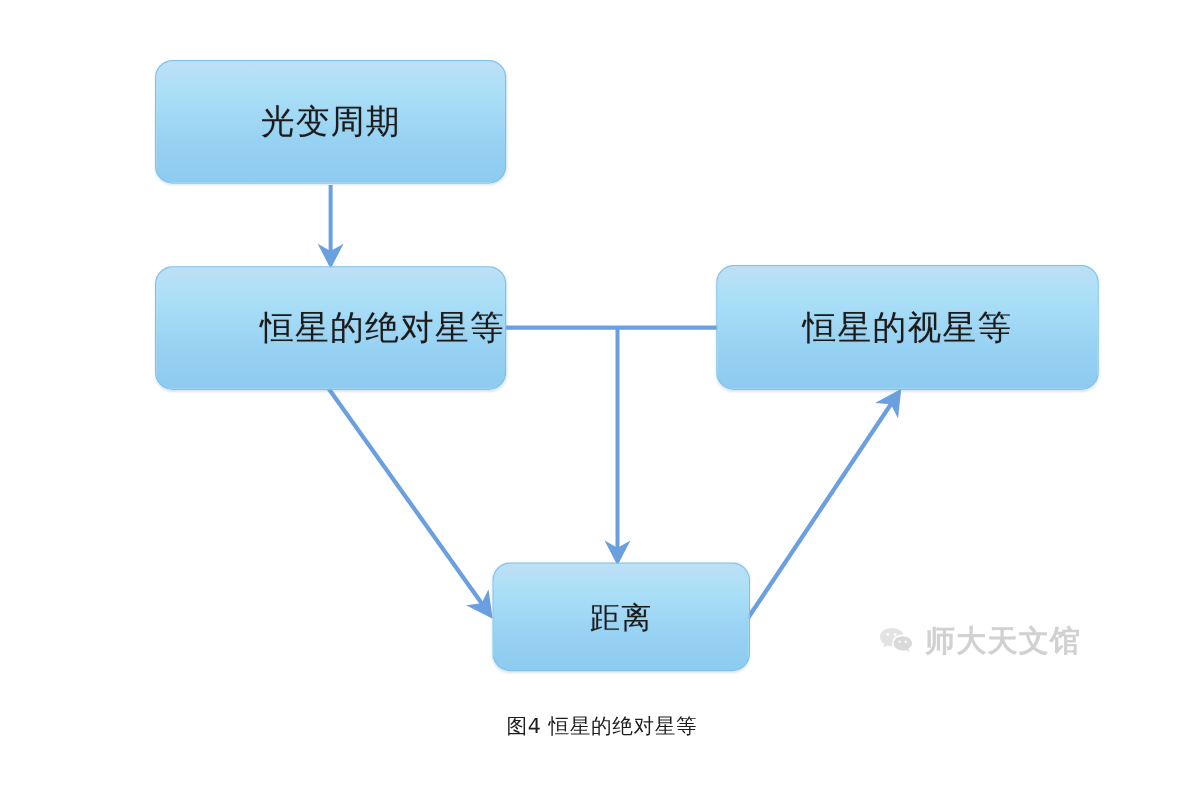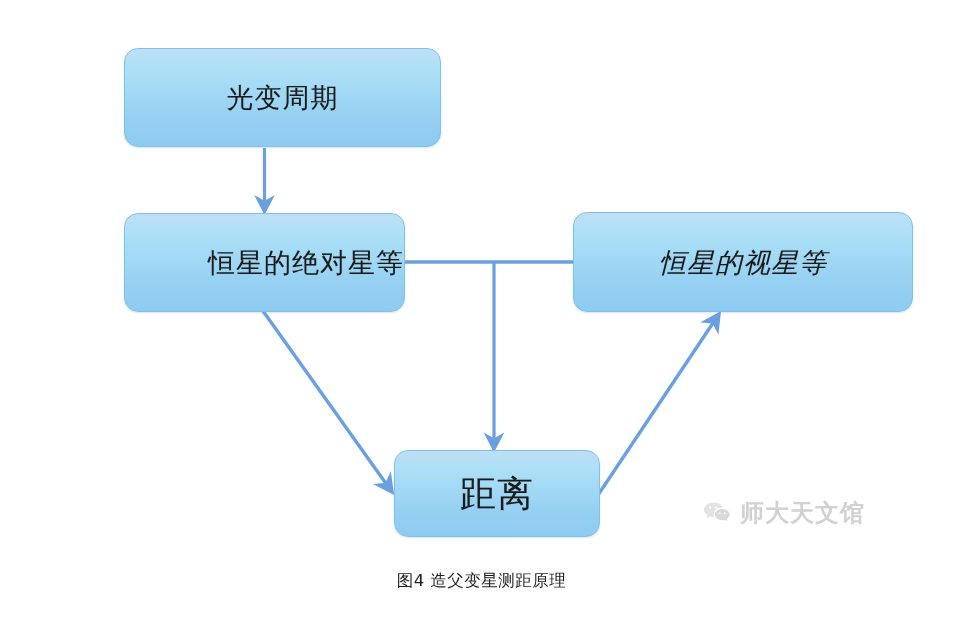--- a/index.html
+++ b/index.html
@@ -38,26 +38,26 @@
   }
   .node-label {
     color: #1b1b1b;
     font-size: 27px;
     line-height: 1;
     letter-spacing: 1px;
     font-weight: 400;
     white-space: nowrap;
     text-shadow: 0 0 1px rgba(0,0,0,0.18);
   }
-  #node-period   { left: 124px; top: 48px;  width: 317px; height: 99px; }
+  #node-period   { left: 124px; top: 48px;  width: 281px; height: 99px; }
   #node-absmag   { left: 124px; top: 213px; width: 281px; height: 99px; justify-content: flex-end; }
-  #node-appmag   { left: 573px; top: 212px; width: 340px; height: 100px; font-style: italic; }
+  #node-appmag   { left: 573px; top: 212px; width: 306px; height: 100px; }
   #node-distance { left: 394px; top: 450px; width: 206px; height: 87px; }
 
-  #node-distance .node-label { font-size: 36px; }
+  #node-distance .node-label { font-size: 24px; }
 
   .caption {
     position: absolute;
     left: 0;
     top: 570px;
     width: 963px;
     text-align: center;
     font-size: 16.5px;
     color: #1d1d1d;
     letter-spacing: 0.5px;
@@ -127,15 +127,15 @@
         <circle cx="7.2" cy="6.6" r="1.15" fill="#ffffff"></circle>
         <circle cx="13.1" cy="6.6" r="1.15" fill="#ffffff"></circle>
         <path d="M19.2 7.9 C15.0 7.9 11.8 10.5 11.8 13.6 C11.8 16.7 15.0 19.3 19.2 19.3 C20.1 19.3 21.0 19.2 21.8 18.9 L24.6 20.3 L23.8 17.9 C25.6 16.8 26.7 15.3 26.7 13.6 C26.7 10.5 23.4 7.9 19.2 7.9 Z" fill="#d8d8d8"></path>
         <circle cx="16.7" cy="12.3" r="0.95" fill="#ffffff"></circle>
         <circle cx="21.6" cy="12.3" r="0.95" fill="#ffffff"></circle>
       </svg>
     </span>
     <span class="watermark-text">师大天文馆</span>
   </div>
 
-  <div class="caption">图4 造父变星测距原理</div>
+  <div class="caption">图4 恒星的绝对星等</div>
 
 </div>
 
 </body></html>

